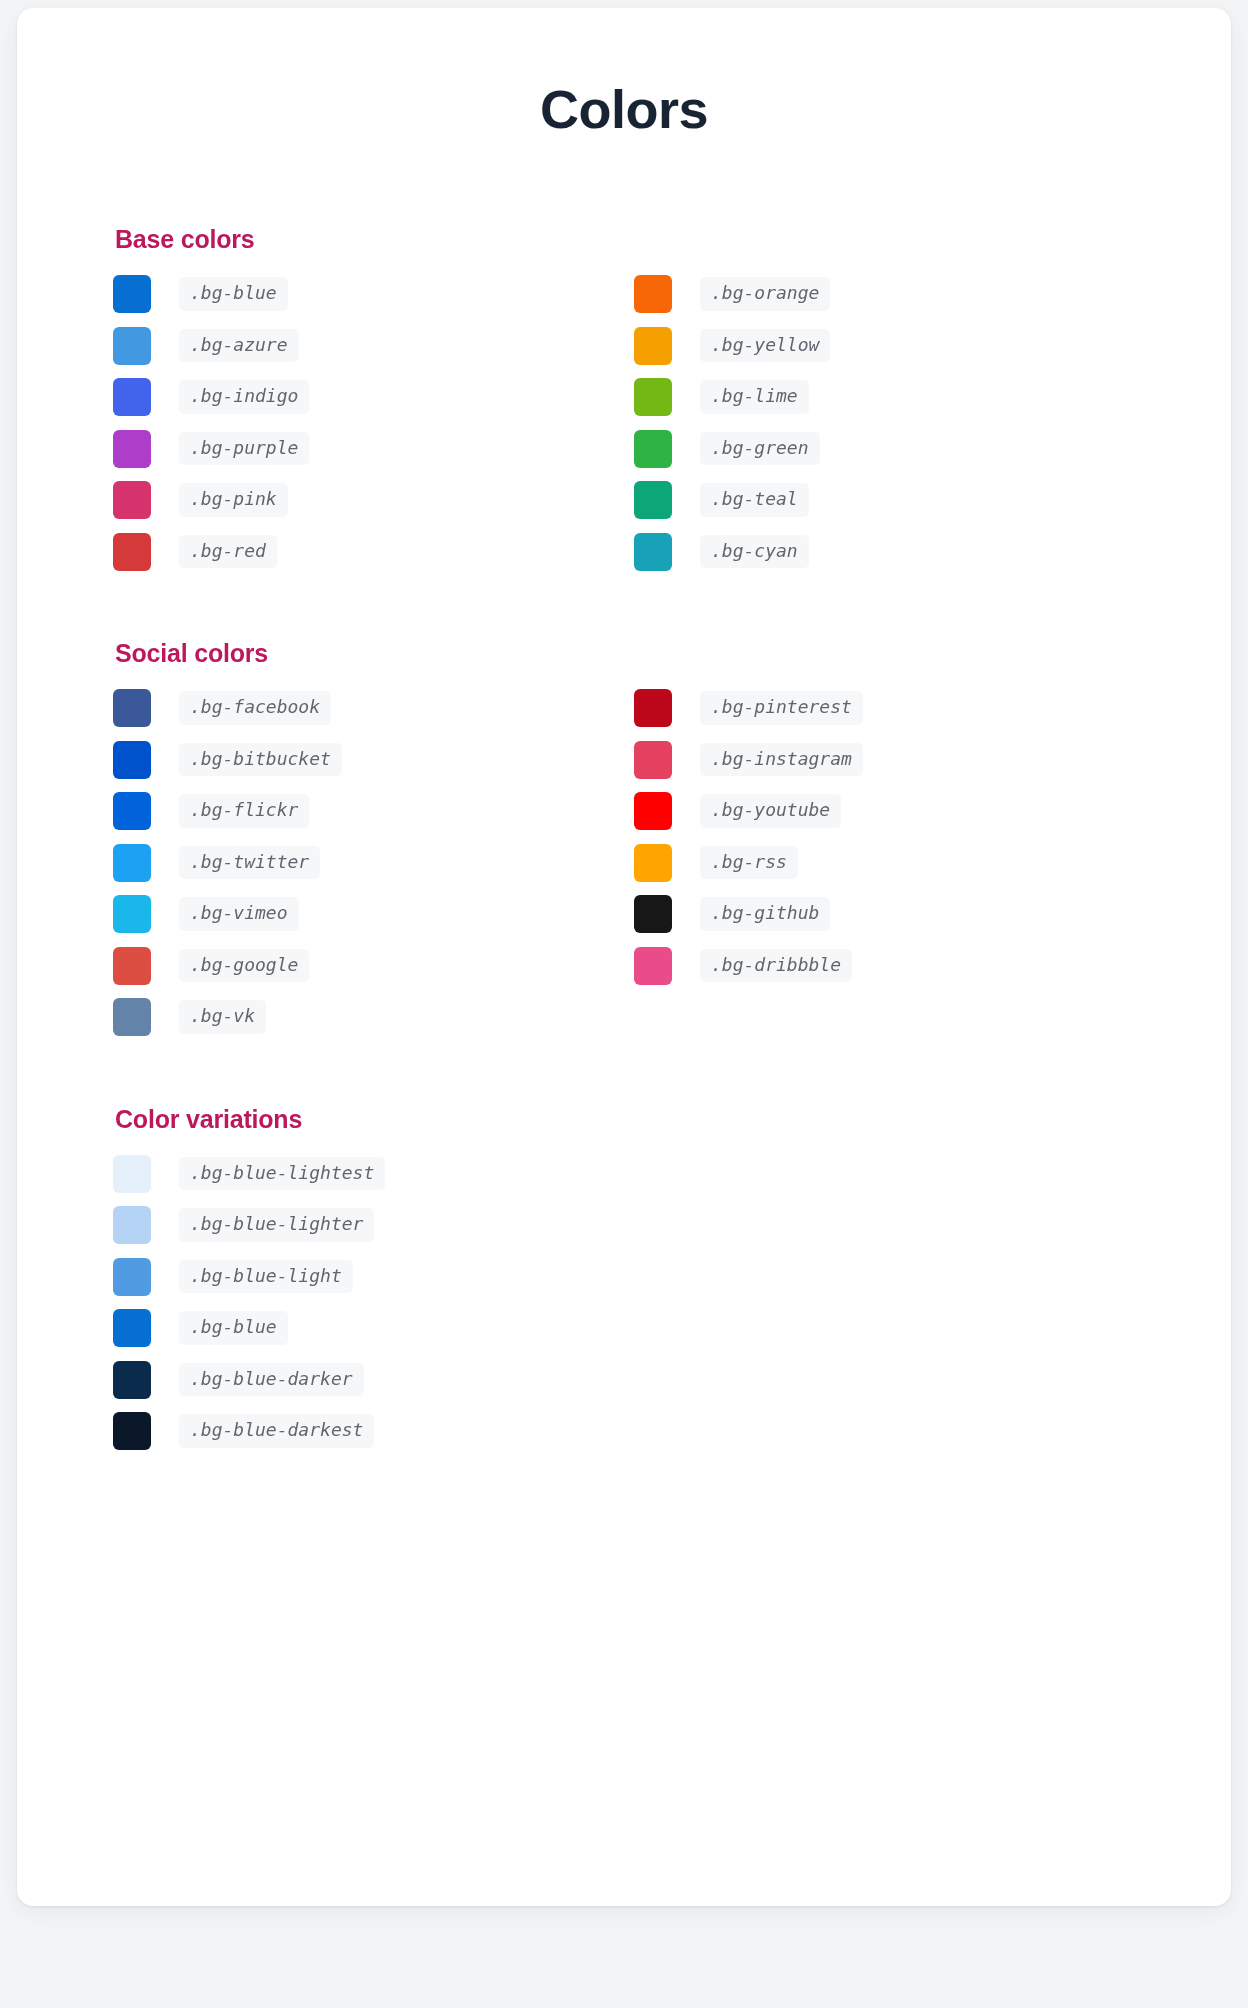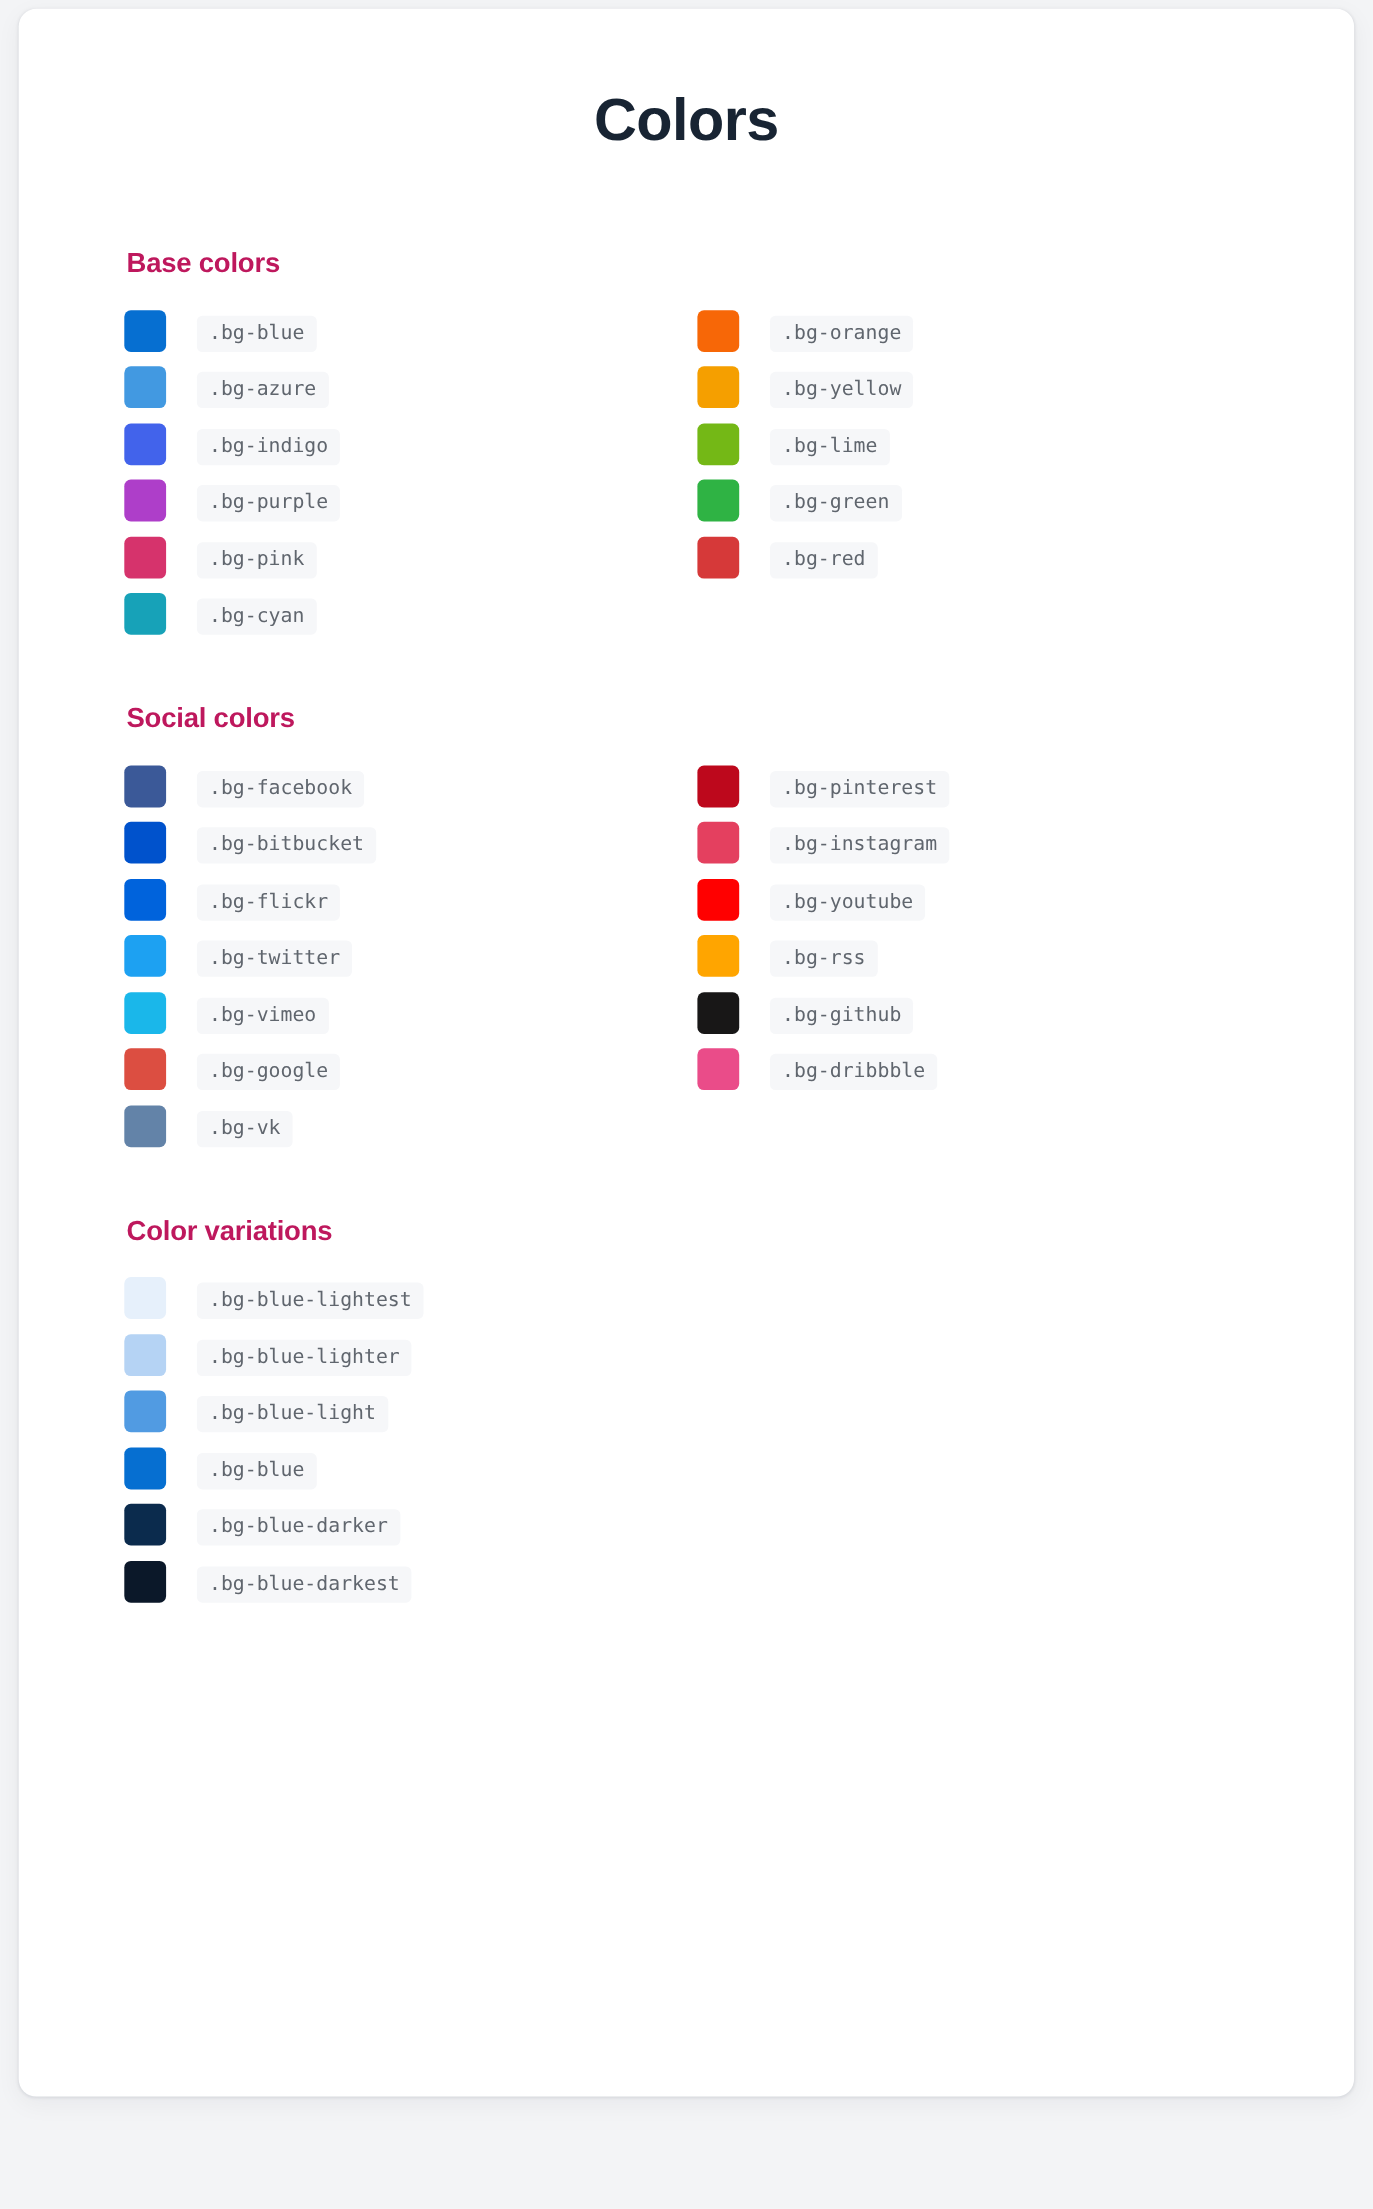--- a/index.html
+++ b/index.html
@@ -52,22 +52,23 @@
     display: grid;
     grid-template-columns: 1fr 1fr;
     column-gap: 20px;
     row-gap: 0;
   }
   .swatch-grid.single-col {
     grid-template-columns: 1fr;
   }
   .swatch-row {
     display: flex;
-    align-items: flex-end;
+    align-items: center;
     height: 51.5px;
+    font-style: italic;
   }
   .swatch-chip {
     width: 38px;
     height: 38px;
     min-width: 38px;
     border-radius: 6px;
     flex: 0 0 auto;
   }
   .swatch-label {
     margin-left: 28px;
@@ -125,20 +126,24 @@
           </div>
           <div class="swatch-row">
             <div class="swatch-chip" style="background: rgb(47, 179, 68);"></div>
             <span class="swatch-label">.bg-green</span>
           </div>
           <div class="swatch-row">
             <div class="swatch-chip" style="background: rgb(214, 51, 108);"></div>
             <span class="swatch-label">.bg-pink</span>
           </div>
           <div class="swatch-row">
+            <div class="swatch-chip" style="background: rgb(12, 166, 120);"></div>
+            <span class="swatch-label">.bg-teal</span>
+          </div>
+          <div class="swatch-row">
             <div class="swatch-chip" style="background: rgb(214, 57, 57);"></div>
             <span class="swatch-label">.bg-red</span>
           </div>
           <div class="swatch-row">
             <div class="swatch-chip" style="background: rgb(23, 162, 184);"></div>
             <span class="swatch-label">.bg-cyan</span>
           </div>
         </div>
       </section>
       <section class="section">

